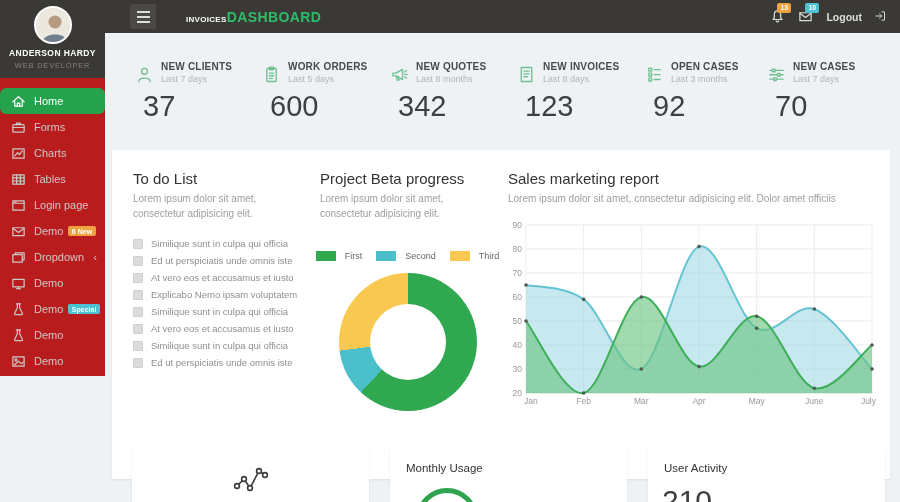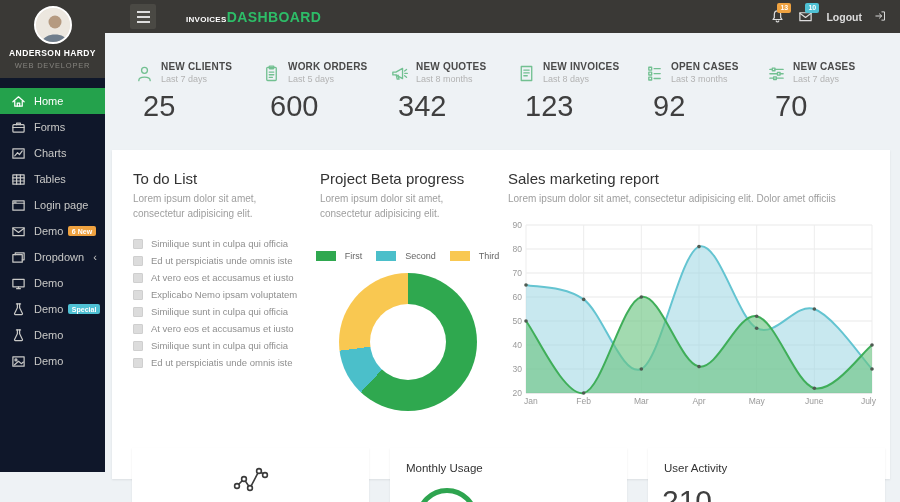--- a/index.html
+++ b/index.html
@@ -1,27 +1,27 @@
 <!DOCTYPE html>
 <html><head>
 <meta charset="utf-8">
 <style>
   * { margin:0; padding:0; box-sizing:border-box; }
   body { font-family:"Liberation Sans", sans-serif; background:#ccc; }
   .app { position:relative; width:900px; height:502px; overflow:hidden; background:#eef2f5; }
 
   
-  .sidebar { position:absolute; left:0; top:0; width:105px; height:472px; background:#0f172a; z-index:5; }
+  .sidebar { position:absolute; left:0; top:0; width:105px; height:376px; background:#b91c1c; z-index:5; }
   .profile { background:#3a3936; padding:6px 0 8px; text-align:center; }
   .avatar { width:38px; height:38px; border-radius:50%; margin:0 auto 4px; border:2px solid #fff; background:#e9e4dc; overflow:hidden; }
   .profile-name { color:#fff; font-size:8.5px; font-weight:bold; letter-spacing:.4px; }
   .profile-role { color:#85837e; font-size:7.5px; letter-spacing:.8px; margin-top:3px; }
   .nav { margin-top:10px; }
   .nav-item { position:relative; display:flex; align-items:center; height:26px; padding-left:11px; color:#c9c9c7; font-size:11px; cursor:pointer; }
-  .nav-item.active { background:#24a24c; color:#fff; }
+  .nav-item.active { background:#24a24c; color:#fff;border-radius:6px; }
   .nav-icon { width:15px; height:15px; margin-right:8px; flex:0 0 15px; display:flex; align-items:center; }
   .nav-icon svg { width:15px; height:15px; }
   .nav-badge { font-size:7px; font-weight:bold; color:#fff; border-radius:2px; padding:1.5px 3.5px; margin-left:5px; white-space:nowrap; }
   .nav-chevron { position:absolute; right:8px; font-size:11px; color:#c9c9c7; }
 
   
   .topbar { position:absolute; left:105px; top:0; right:0; height:33px; background:#3a3936; display:flex; align-items:center; z-index:4; }
   .hamburger { width:26px; height:25px; background:#4a4944; border-radius:2px; margin-left:25px; display:flex; flex-direction:column; justify-content:center; align-items:center; gap:3px; cursor:pointer; }
   .hamburger span { display:block; width:13px; height:2px; background:#ddd; }
   .brand { margin-left:30px; display:flex; align-items:baseline; }
@@ -33,21 +33,21 @@
   .noti-badge { position:absolute; top:-6px; left:7px; color:#fff; font-size:7px; font-weight:bold; padding:1.5px 3px; border-radius:2px; line-height:1; }
   .logout { display:flex; align-items:center; color:#ddd; font-size:10.5px; font-weight:bold; cursor:pointer; gap:12px; }
   .logout svg { width:12px; height:12px; }
 
   
   .content { position:absolute; left:105px; top:33px; right:0; bottom:0; }
 
   
   .stats { position:absolute; left:0; top:0; right:0; height:115px; }
   .stat { position:absolute; top:28px; width:125px; }
-  .stat-head { display:flex; align-items:center; }
+  .stat-head { display:flex; align-items:flex-end; }
   .stat-icon { width:19px; height:19px; color:#72c091; margin-right:7px; margin-top:1px; }
   .stat-icon svg { width:19px; height:19px; }
   .stat-label { font-size:10px; font-weight:bold; color:#4a4a4a; letter-spacing:.2px; }
   .stat-period { font-size:9px; color:#b3b3b3; margin-top:2px; }
   .stat-value { font-size:29px; font-weight:300; color:#3f3f3f; margin-top:6px; margin-left:8px; }
 
   
   .main-panel { position:absolute; left:7px; right:10px; top:117px; height:329px; background:#fff; box-shadow:0 1px 2px rgba(0,0,0,.08); }
   .panel-title { font-size:15px; font-weight:500; color:#333; }
   .panel-sub { font-size:10px; color:#9e9e9e; line-height:1.45; margin-top:5px; }
@@ -248,21 +248,21 @@
           <div class="stat-head">
        <span class="stat-icon"><svg viewBox="0 0 20 20" fill="none" stroke="currentColor" stroke-width="1.4" stroke-linecap="round" stroke-linejoin="round">
                 <circle cx="10" cy="6.7" r="3.1"></circle>
                 <path d="M4 17.5 C4 12.6 16 12.6 16 17.5"></path>
               </svg></span>
        <span>
          <div class="stat-label">NEW CLIENTS</div>
          <div class="stat-period">Last 7 days</div>
        </span>
      </div>
-     <div class="stat-value">25</div>
+     <div class="stat-value">37</div>
         </div>
         <div class="stat" style="left: 157px;">
           <div class="stat-head">
        <span class="stat-icon"><svg viewBox="0 0 20 20" fill="none" stroke="currentColor" stroke-width="1.4" stroke-linecap="round" stroke-linejoin="round">
                 <rect x="5" y="3.6" width="10" height="13.8" rx="1"></rect>
                 <rect x="7.6" y="2.2" width="4.8" height="2.8" rx="0.5"></rect>
                 <path d="M7.6 8.5 H12.4 M7.6 11.3 H12.4 M7.6 14 H11"></path>
               </svg></span>
        <span>
          <div class="stat-label">WORK ORDERS</div>

